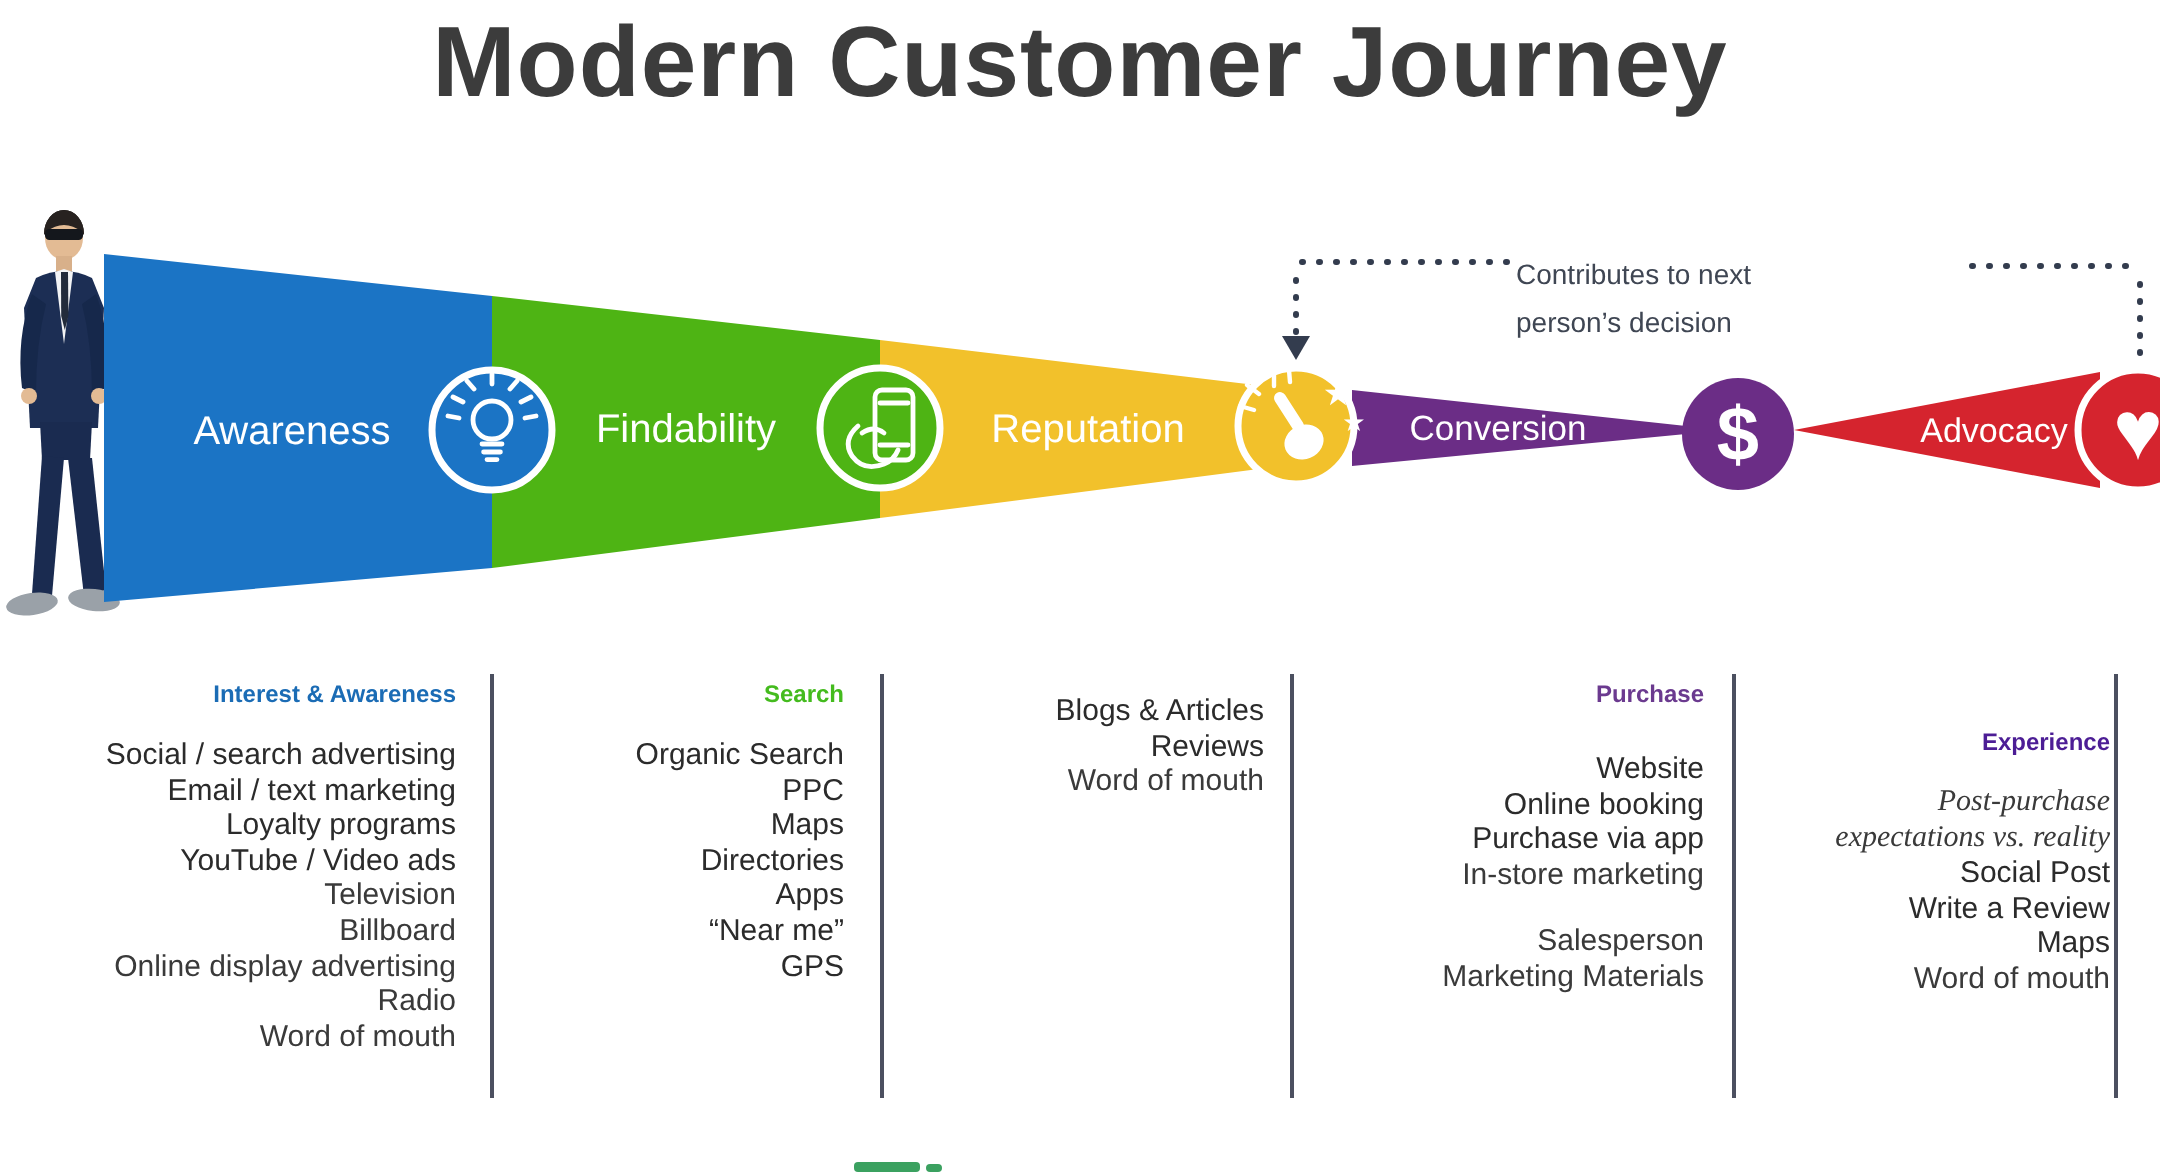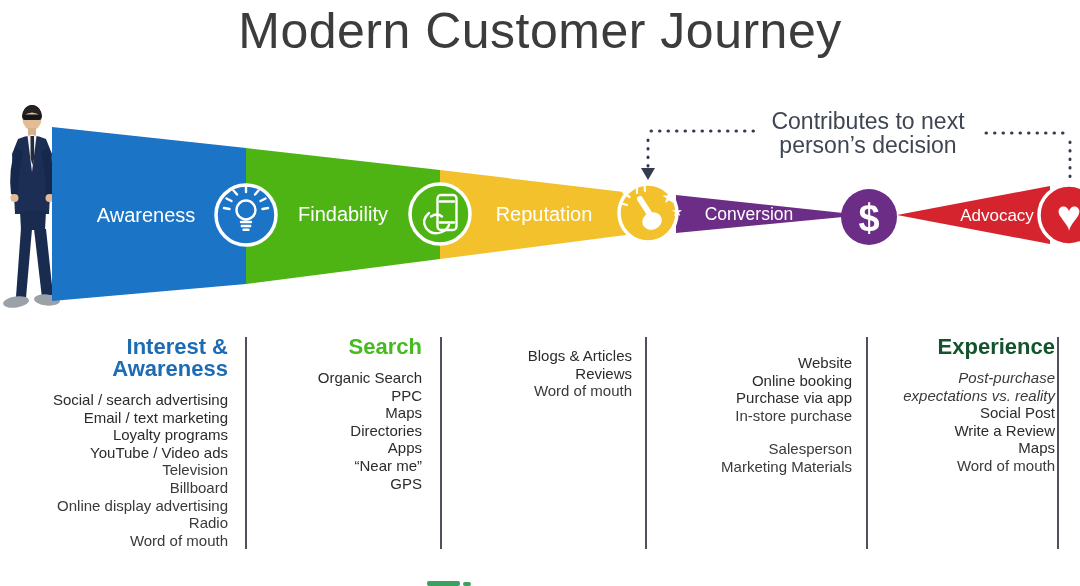--- a/index.html
+++ b/index.html
@@ -2,35 +2,35 @@
 <html><head>
 <meta charset="utf-8">
 <style>
   html,body{margin:0;padding:0;background:#ffffff;}
   body{
     position:relative;width:1080px;height:586px;overflow:hidden;
     font-family:"Liberation Sans","DejaVu Sans",sans-serif;
   }
   .page-title{
     position:absolute;top:2px;left:0;width:1080px;text-align:center;
-    font-size:50px;font-weight:normal;color:#3c3c3c;letter-spacing:0.5px;z-index:3;
+    font-size:50px;font-weight:bold;color:#3c3c3c;letter-spacing:0.5px;z-index:3;
   }
   .annotation{
-    position:absolute;top:110px;left:758px;width:220px;text-align:center;
-    font-size:23px;line-height:23.5px;color:#3f4653;z-index:3;
+    position:absolute;top:126px;left:758px;width:220px;
+    font-size:14px;line-height:23.5px;color:#3f4653;z-index:3;
   }
   #funnel-svg{position:absolute;top:0;left:0;z-index:1;}
   .stage-label{fill:#ffffff;font-family:"Liberation Sans","DejaVu Sans",sans-serif;}
   
   .col{position:absolute;top:336px;text-align:right;z-index:2;}
-  .col-heading{font-size:22px;font-weight:bold;line-height:22px;}
+  .col-heading{font-size:12px;font-weight:bold;line-height:22px;}
   .items{margin-top:11px;}
   .item{font-size:15px;line-height:17.6px;color:#3a3a3a;white-space:nowrap;}
   .item.bold{font-weight:normal;color:#2b2b2b;}
-  .item.italic{font-style:italic;}
+  .item.italic{font-style:italic;font-family:Liberation Serif, serif;}
   .item.spacer{height:16px;}
   .divider{position:absolute;top:337px;width:2px;height:212px;background:#4c5060;z-index:2;}
   .logo-fragment{position:absolute;background:#3ba160;border-radius:2px;z-index:2;}
 </style>
 </head>
 <body>
 
 <div class="page-title">Modern Customer Journey</div>
 
 <div class="annotation">
@@ -143,32 +143,33 @@
       </div>
     </div>
     <div class="col" style="left: 456px; width: 176px;">
       <div class="items" style="margin-top: 11px;">
         <div class="item bold">Blogs &amp; Articles</div>
         <div class="item bold">Reviews</div>
         <div class="item normal">Word of mouth</div>
       </div>
     </div>
     <div class="col" style="left: 662px; width: 190px;">
+      <div class="col-heading" style="color: rgb(107, 58, 143);">Purchase</div>
       <div class="items" style="margin-top: 18px;">
         <div class="item bold">Website</div>
         <div class="item bold">Online booking</div>
         <div class="item bold">Purchase via app</div>
-        <div class="item normal">In-store purchase</div>
+        <div class="item normal">In-store marketing</div>
         <div class="item spacer"></div>
         <div class="item normal">Salesperson</div>
         <div class="item normal">Marketing Materials</div>
       </div>
     </div>
     <div class="col" style="left: 870px; width: 185px;">
-      <div class="col-heading" style="color: #14532d;">Experience</div>
+      <div class="col-heading" style="color: #4c1d95; margin-top: 24px;">Experience</div>
       <div class="items" style="margin-top: 11px;">
         <div class="item italic">Post-purchase</div>
         <div class="item italic">expectations vs. reality</div>
         <div class="item bold">Social Post</div>
         <div class="item bold">Write a Review</div>
         <div class="item bold">Maps</div>
         <div class="item normal">Word of mouth</div>
       </div>
     </div>
     <div class="divider" style="left: 245px;"></div>

